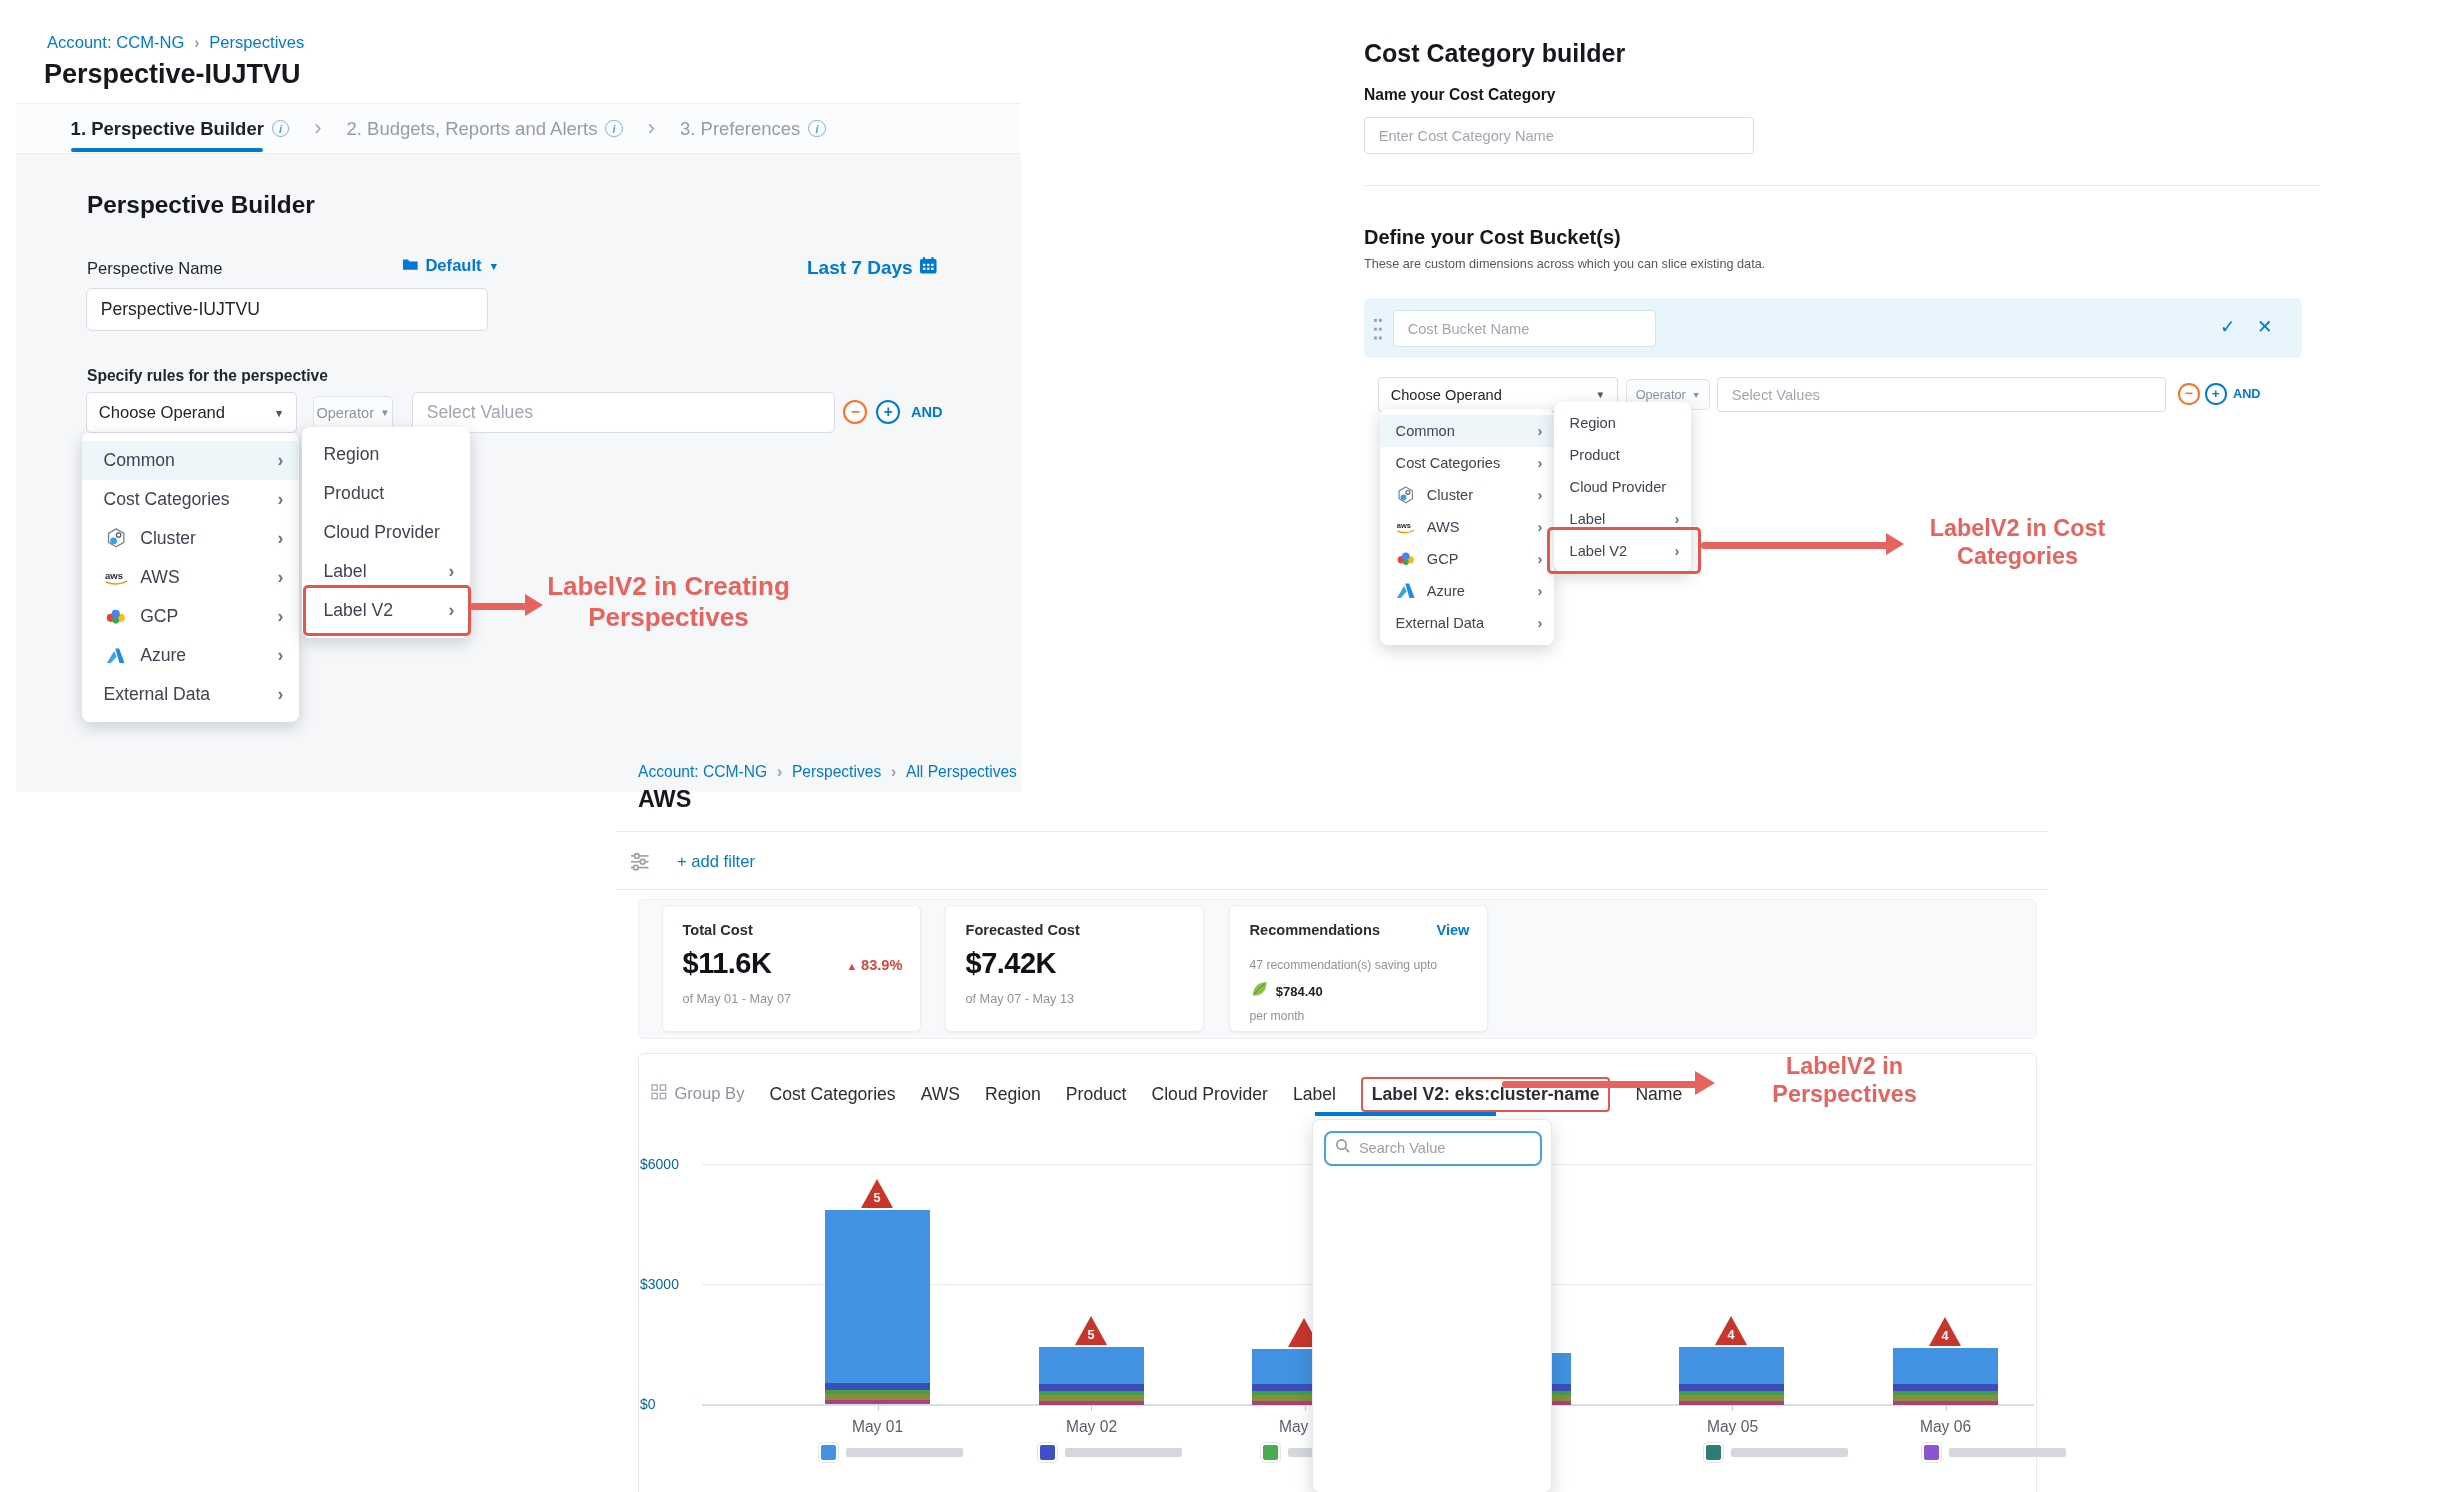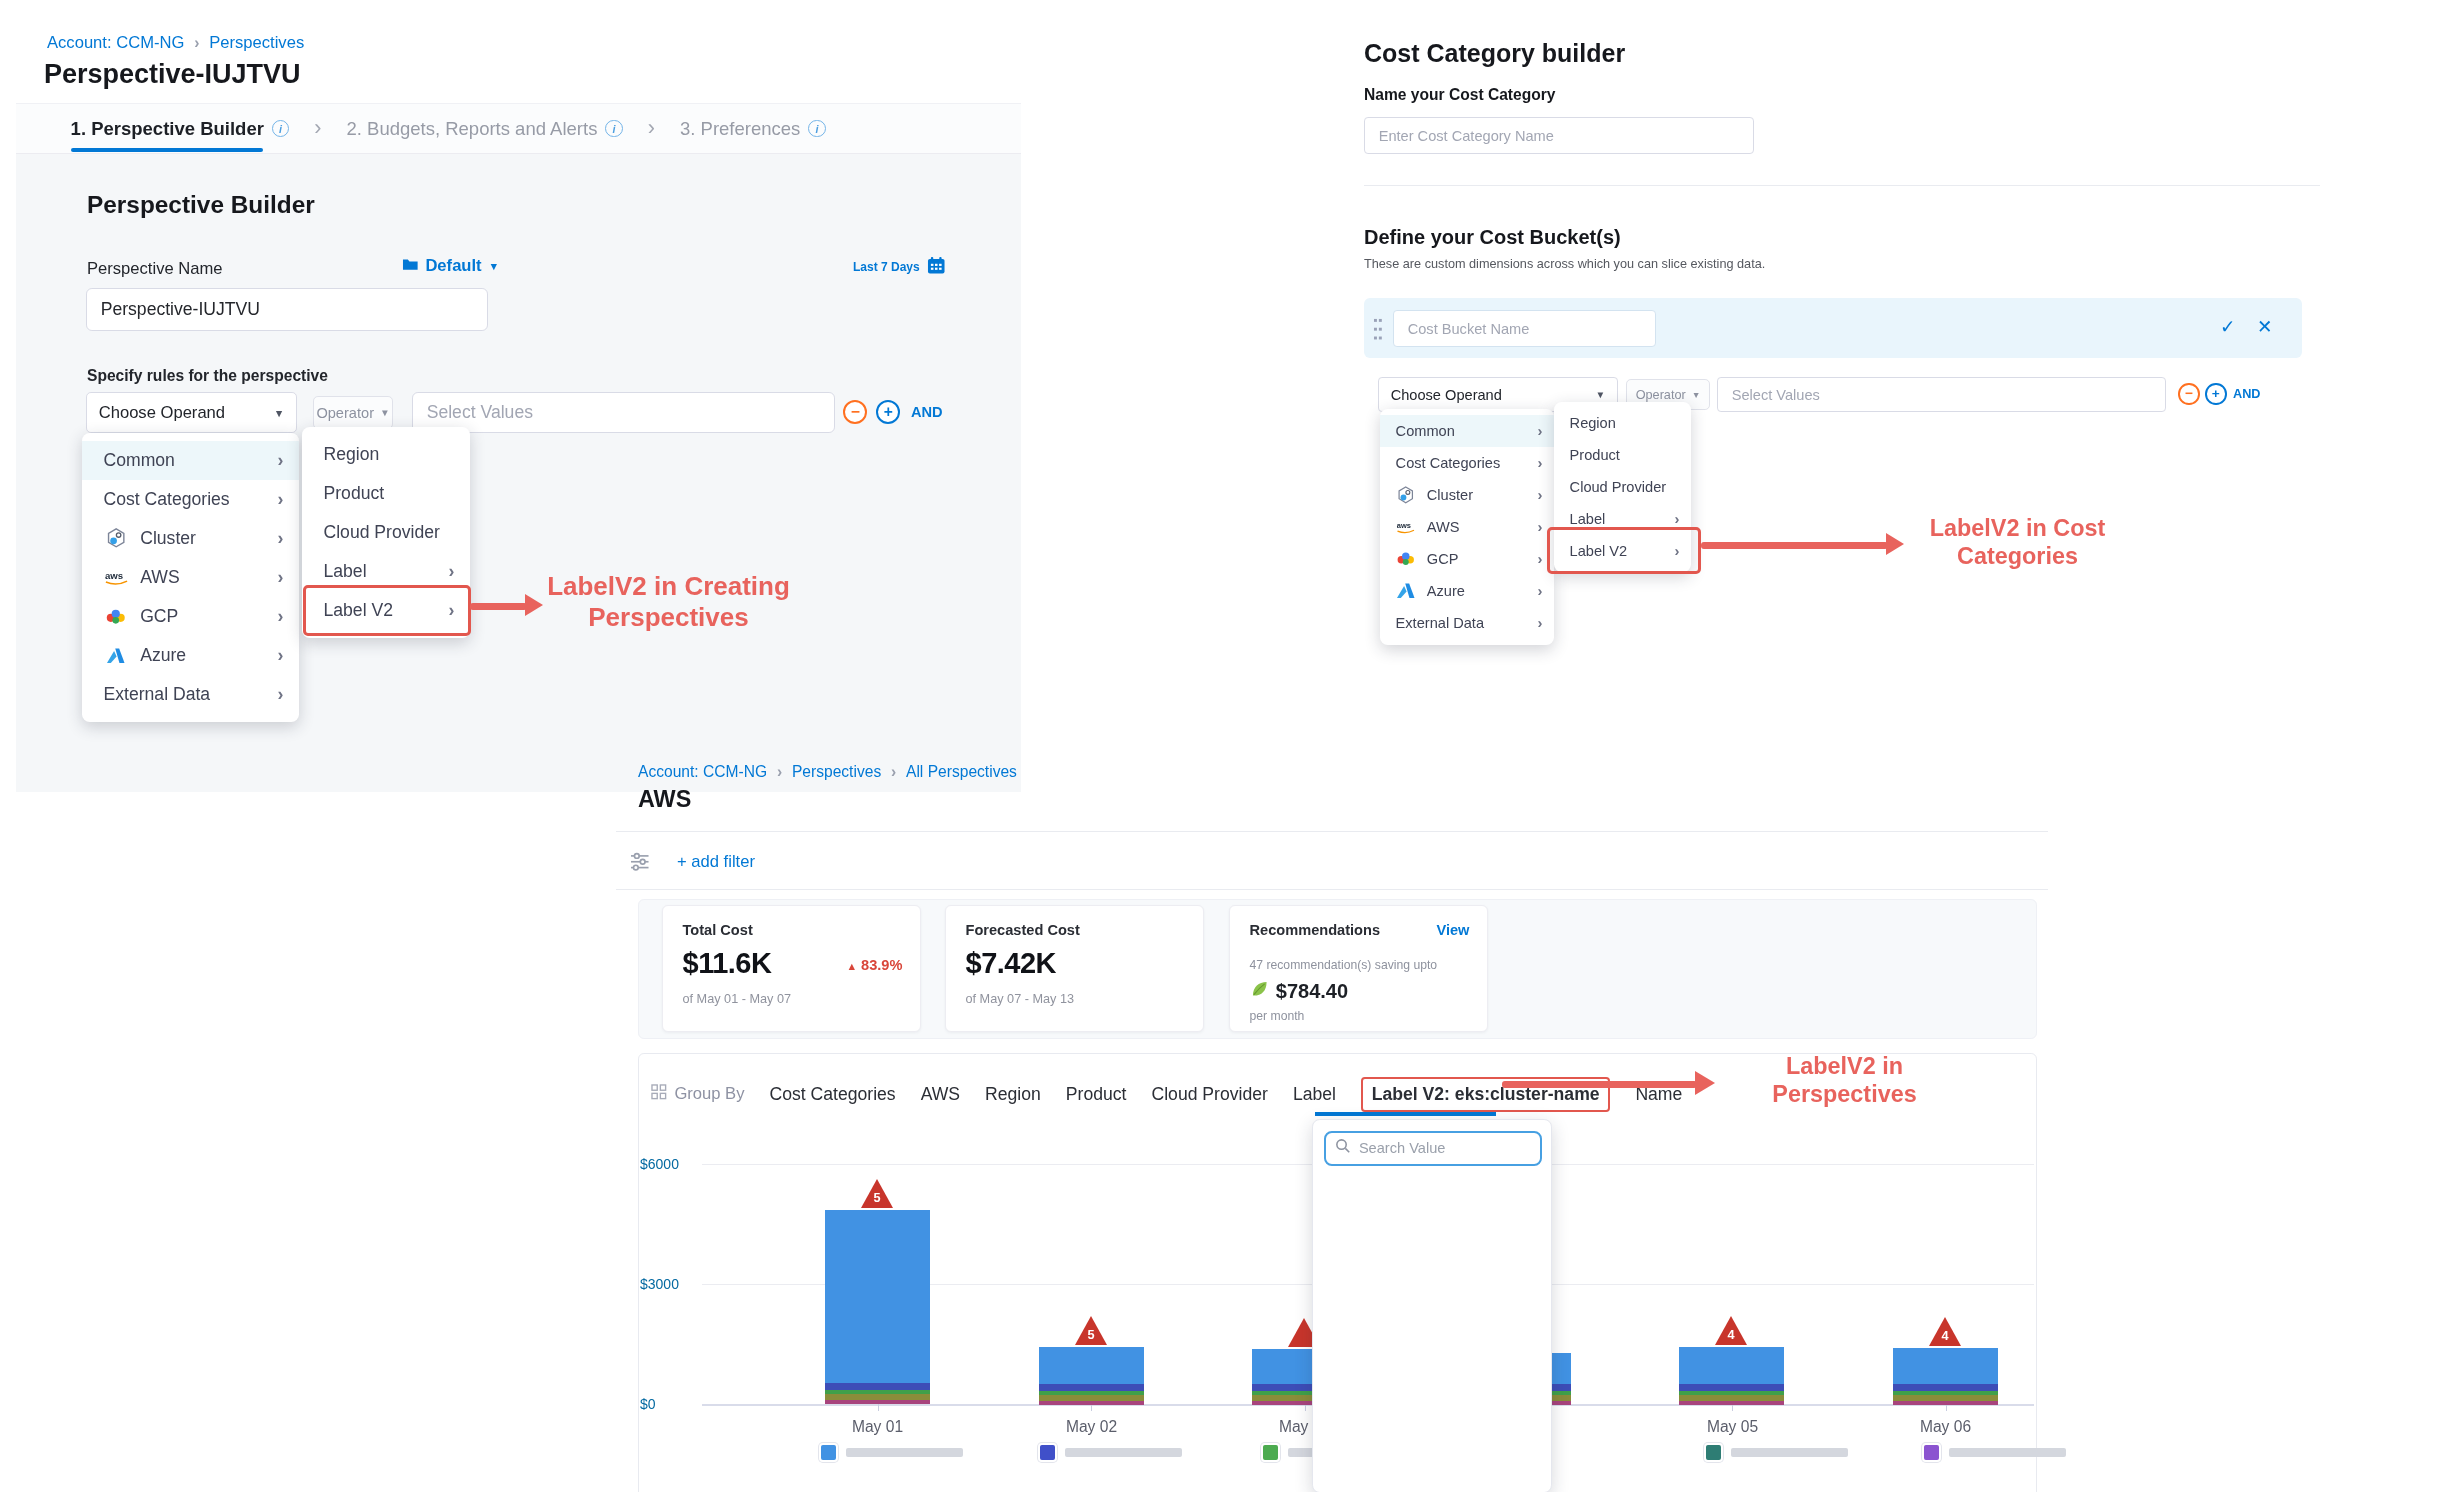--- a/index.html
+++ b/index.html
@@ -132,21 +132,21 @@
 
   <div class="abs bluechip" style="left:402px;top:256px;">
     <span class="ic">
       <svg width="16.6" height="13.7" viewBox="0 0 17 14">
           <path d="M1 2.5h5l1.6 2H16v8.5H1z" fill="#0278d5"></path>
         </svg></span>
     <span>Default</span>
     <span class="caret">▼</span>
   </div>
 
-  <div class="abs bluechip" style="left:853px;top:256px;font-size:12px;">
+  <div class="abs bluechip" style="left:807px;top:256px;font-size:19px;">
     <span>Last 7 Days</span>
     <span>
       <svg width="18.5" height="18.5" viewBox="0 0 19 19">
           <rect x="1" y="3" width="17" height="15" rx="2" fill="#0278d5"></rect>
       <rect x="4" y="1" width="2.4" height="4" rx="1" fill="#0278d5"></rect>
           <rect x="12.6" y="1" width="2.4" height="4" rx="1" fill="#0278d5"></rect>
       <g fill="#fff">
             <rect x="4" y="8" width="2.6" height="2.2"></rect>
             <rect x="8.2" y="8" width="2.6" height="2.2"></rect>
             <rect x="12.4" y="8" width="2.6" height="2.2"></rect>
@@ -425,21 +425,21 @@
   <div class="card" style="left:1229px;top:905px;">
     <div class="cardtitle">Recommendations</div>
     <div class="viewlink">View</div>
     <div style="font-size:12.2px;color:#8e929e;margin-top:20px;">47 recommendation(s) saving upto</div>
     <div style="display:flex;align-items:center;gap:6.8px;margin-top:7.8px;">
       <span>
         <svg width="19.5" height="19.5" viewBox="0 0 20 20">
             <path d="M3 17C3 8 9 3 17 3c0 9-5 14-13 14z" fill="#8bc34a"></path>
         <path d="M4 16C8 11 11 8 15 5" stroke="#679a2f" stroke-width="1.2" fill="none"></path>
           </svg></span>
-      <span style="font-size:20px;font-weight:bold;color:#1d2026;">$784.40</span>
+      <span style="font-size:13px;font-weight:bold;color:#1d2026;">$784.40</span>
     </div>
     <div style="font-size:12.2px;color:#8e929e;margin-top:5.9px;">per month</div>
   </div>
 
   <div class="abs chartwrap"></div>
 
   <div class="abs gbrow">
     <span class="gblabel">
       <span>
         <svg width="15.6" height="15.6" viewBox="0 0 16 16">

